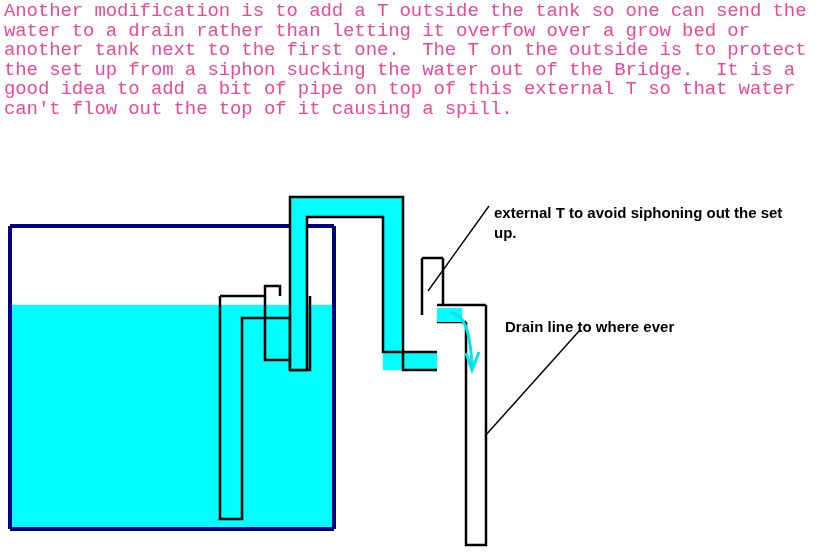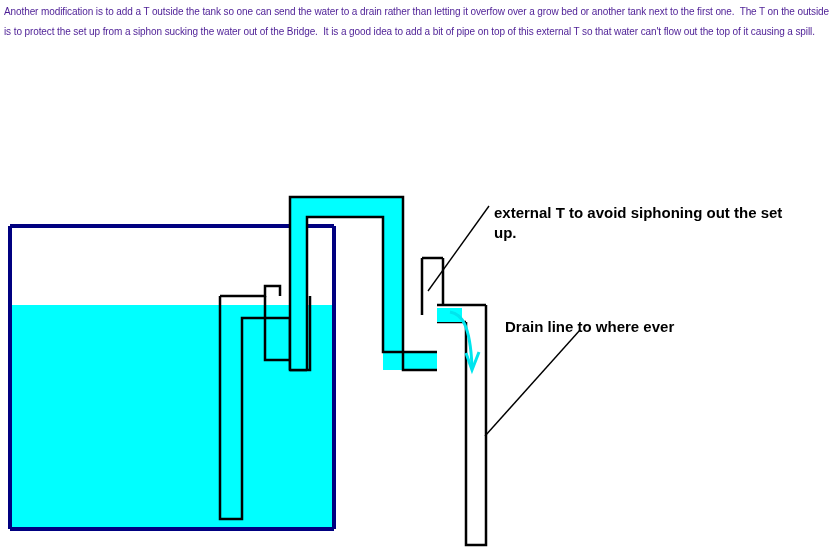--- a/index.html
+++ b/index.html
@@ -16,24 +16,24 @@
     width: 833px;
     height: 556px;
     background: #ffffff;
     overflow: hidden;
   }
   #caption {
     position: absolute;
     left: 4px;
     top: 2px;
     width: 826px;
-    font-family: Liberation Sans, sans-serif;
-    font-size: 10px;
+    font-family: Liberation Mono, monospace;
+    font-size: 19px;
     line-height: 19.5px;
-    color: #4c1d95;
+    color: #ec4899;
     letter-spacing: -0.1px;
     white-space: pre-wrap;
   }
   #diagram {
     position: absolute;
     left: 0;
     top: 0;
     width: 833px;
     height: 556px;
   }

